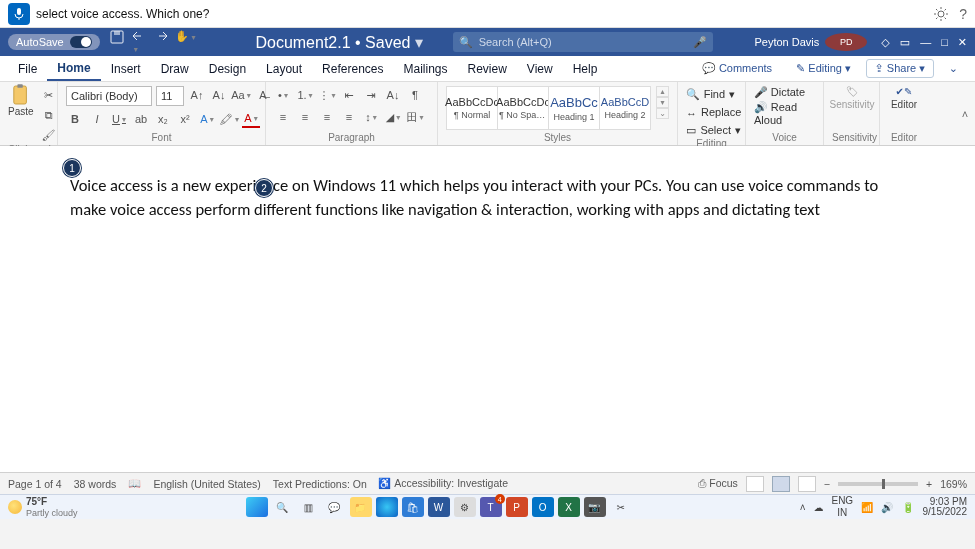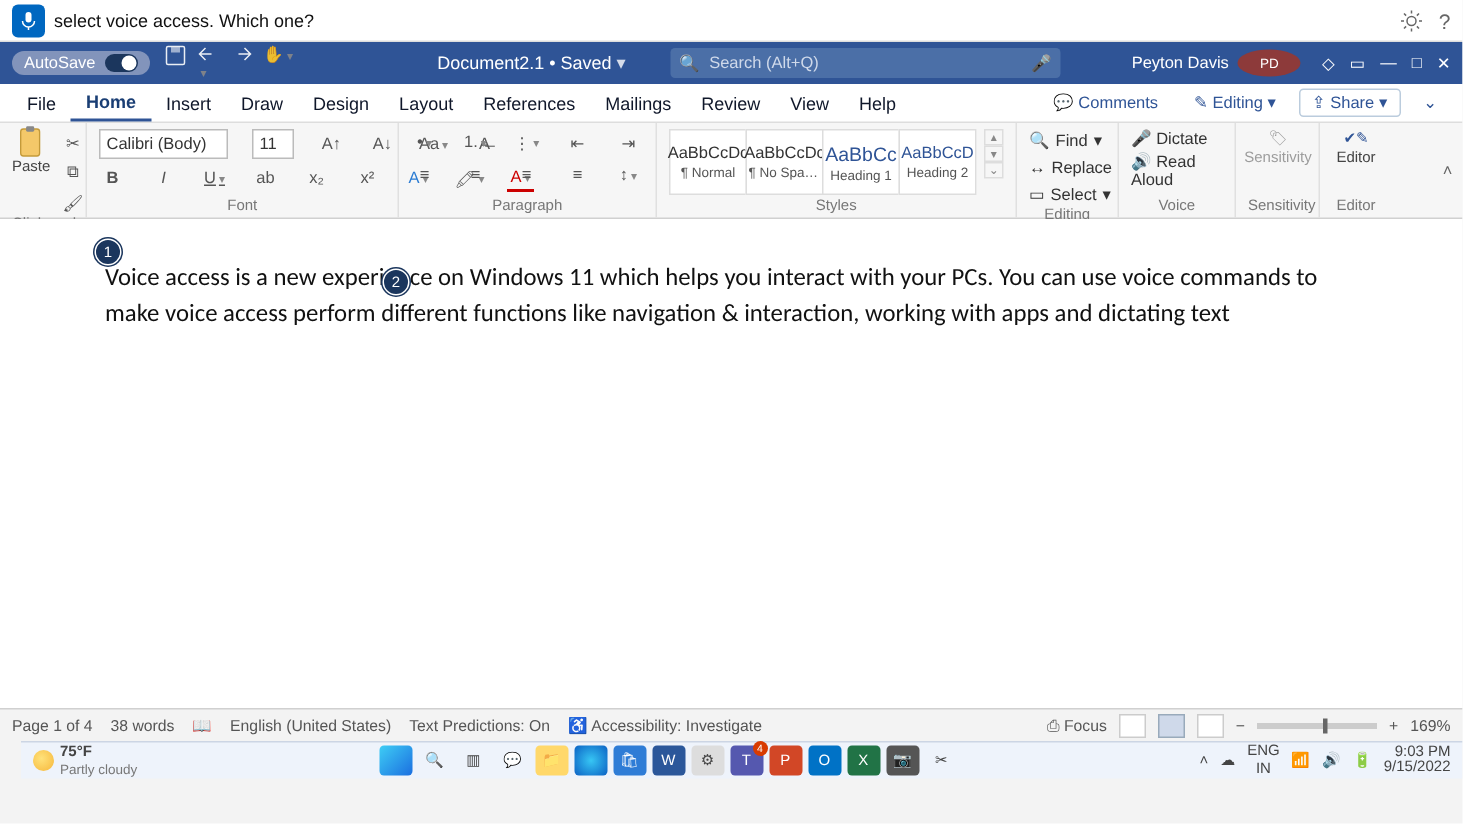--- a/index.html
+++ b/index.html
@@ -11,21 +11,21 @@
 .voice-input { flex: 0 0 360px; font-size: 12px; color: #333; }
 .voice-center { flex: 1; text-align: left; font-size: 12px; color: #111; }
 .voice-right { display: flex; gap: 10px; color: #555; }
 
 
 .qat-bar { height: 28px; background: #2f5496; color: #fff; display: flex; align-items: center; padding: 0 8px; font-size: 11px; }
 .autosave { display: flex; align-items: center; gap: 6px; background: #8294bb; padding: 2px 8px; border-radius: 10px; }
 .toggle { width: 22px; height: 12px; background: #1b365d; border-radius: 6px; position: relative; }
 .toggle::after { content: ''; position: absolute; right: 1px; top: 1px; width: 10px; height: 10px; background: #fff; border-radius: 50%; }
 .qat-icons { display: flex; gap: 8px; margin-left: 10px; opacity: .9; }
-.doc-name { margin-left: 96px; font-size: 12px; }
+.doc-name { margin-left: 60px; font-size: 16px; }
 .searchbox { margin-left: 30px; flex: 0 0 260px; height: 20px; background: #4b6fa7; border-radius: 3px; display: flex; align-items: center; padding: 0 6px; color: #cfd9ea; gap: 6px; }
 .searchbox .magnify { opacity: .9; }
 .searchbox .mic { margin-left: auto; }
 .spacer { flex: 1; }
 .user { display: flex; align-items: center; gap: 6px; }
 .avatar { width: 42px; height: 18px; border-radius: 50%; background: #8d3a3a; display: flex; align-items: center; justify-content: center; font-size: 9px; }
 .win-icons { display: flex; gap: 10px; margin-left: 14px; }
 
 
 .tabs { height: 26px; background: #fff; display: flex; align-items: center; border-bottom: 1px solid #ddd; padding: 0 8px; }
@@ -35,21 +35,21 @@
 .tabs .pill { padding: 2px 8px; color: #2f5496; font-size: 11px; border: 1px solid transparent; }
 .tabs .share { border: 1px solid #bcd; border-radius: 3px; }
 
 
 .ribbon { height: 64px; background: #f6f6f6; border-bottom: 1px solid #d0d0d0; display: flex; }
 .group { border-right: 1px solid #e0e0e0; padding: 4px 8px 0 8px; display: flex; flex-direction: column; }
 .group-body { flex: 1; display: flex; align-items: flex-start; gap: 6px; }
 .group-label { text-align: center; font-size: 10px; color: #777; padding-bottom: 2px; position: relative; }
 .btn-lg { display: flex; flex-direction: column; align-items: center; justify-content: center; width: 40px; font-size: 10px; color: #444; gap: 2px; }
 .icon { width: 18px; height: 18px; display: inline-flex; align-items: center; justify-content: center; }
-.row { display: flex; gap: 16px; align-items: center; }
+.row { display: flex; gap: 4px; align-items: flex-start; }
 .col { display: flex; flex-direction: column; gap: 2px; }
 .mini { width: 18px; height: 18px; border: 0; background: transparent; display: inline-flex; align-items: center; justify-content: center; color: #555; font-size: 11px; }
 .dd::after { content: '▾'; font-size: 8px; color: #888; margin-left: 2px; }
 .fontbox { height: 20px; border: 1px solid #bbb; background: #fff; font-size: 11px; padding: 0 4px; display: flex; align-items: center; color: #333; }
 .styles-gal { display: flex; }
 .style-item { width: 52px; height: 44px; border: 1px solid #ddd; margin-right: -1px; background: #fff; display: flex; flex-direction: column; align-items: center; justify-content: center; padding: 2px; }
 .style-prev { font-size: 11px; color: #333; }
 .style-name { font-size: 9px; color: #555; margin-top: 2px; white-space: nowrap; overflow: hidden; text-overflow: ellipsis; max-width: 48px; }
 .gal-nav { width: 14px; display: flex; flex-direction: column; }
 .gal-nav div { flex: 1; border: 1px solid #ddd; display: flex; align-items: center; justify-content: center; font-size: 8px; color: #888; }
@@ -65,21 +65,21 @@
 
 
 .statusbar { height: 22px; background: #f3f3f3; border-top: 1px solid #d0d0d0; display: flex; align-items: center; padding: 0 8px; font-size: 10.5px; color: #555; gap: 12px; }
 .statusbar .right { margin-left: auto; display: flex; align-items: center; gap: 8px; }
 .view-btn { width: 18px; height: 16px; border: 1px solid #ccc; background: #fff; }
 .view-btn.active { background: #cfd9ea; border-color: #9ab; }
 .zoom-slider { width: 80px; height: 4px; background: #ccc; position: relative; }
 .zoom-slider::after { content: ''; position: absolute; left: 55%; top: -3px; width: 3px; height: 10px; background: #666; }
 
 
-.taskbar { height: 25px; background: #eef3fb; border-top: 1px solid #ccd5e4; display: flex; align-items: center; padding: 0 8px; gap: 22px; font-size: 10px; color: #444; margin-left: 14px; }
+.taskbar { height: 25px; background: #eef3fb; border-top: 1px solid #ccd5e4; display: flex; align-items: center; padding: 0 8px; gap: 22px; font-size: 10px; color: #444; }
 .weather { display: flex; align-items: center; gap: 4px; }
 .weather .sun { width: 14px; height: 14px; border-radius: 50%; background: radial-gradient(circle at 40% 40%, #ffe27a, #f6b73c); }
 .task-center { flex: 1; display: flex; justify-content: center; gap: 4px; }
 .task-icon { width: 22px; height: 20px; display: flex; align-items: center; justify-content: center; border-radius: 3px; }
 .task-icon.word { background: #2b579a; color: #fff; }
 .task-icon.excel { background: #217346; color: #fff; }
 .task-icon.ppt { background: #d24726; color: #fff; }
 .task-icon.teams { background: #5558af; color: #fff; position: relative; }
 .task-icon.edge { background: radial-gradient(circle, #37c6f4, #0b61c4); }
 .task-icon.explorer { background: #ffd86b; }

